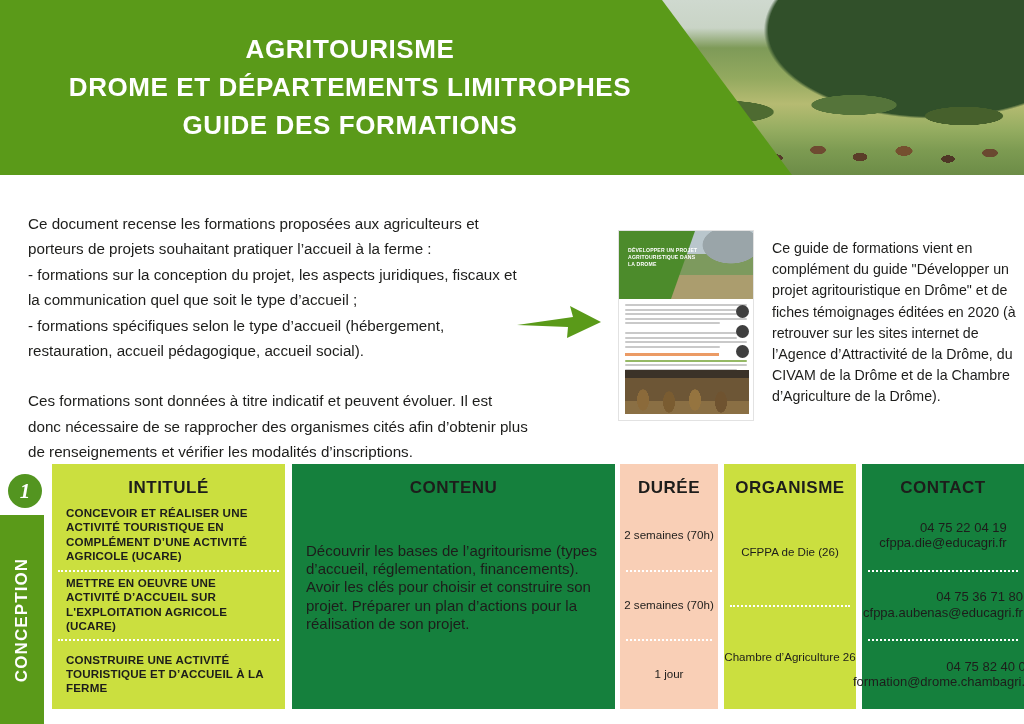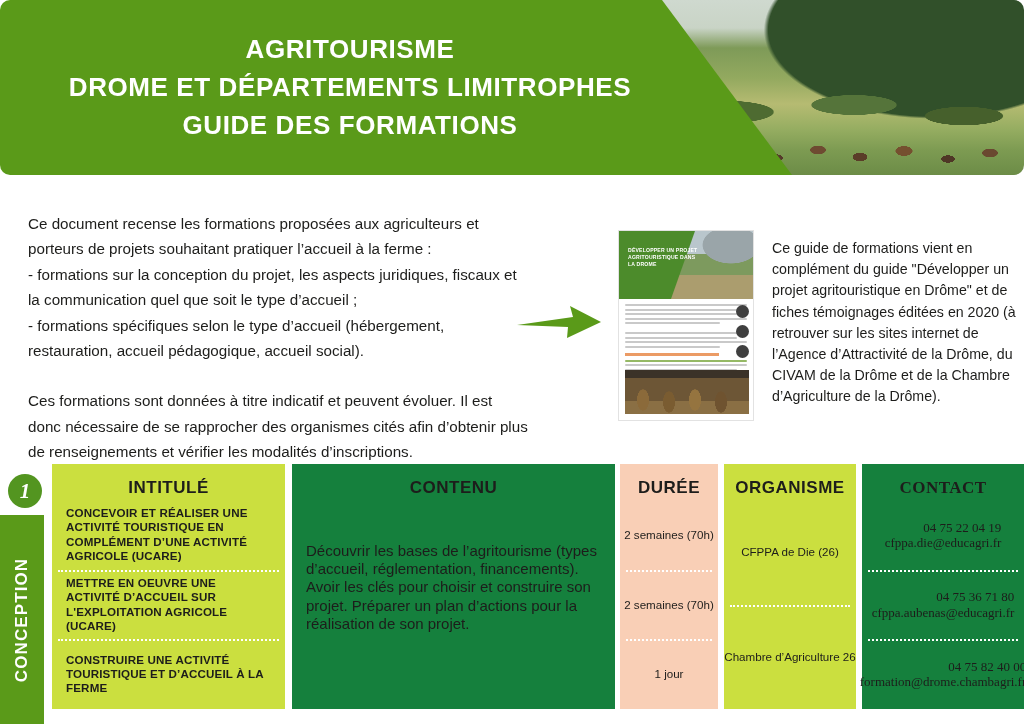--- a/index.html
+++ b/index.html
@@ -13,21 +13,20 @@
     position: relative;
     width: 1024px; height: 724px;
     background: #ffffff;
   }
 
   
   .header {
     position: absolute; left: 0; top: 0;
     width: 1024px; height: 175px;
     overflow: hidden;
-    border-radius: 10px;
   }
   .header-photo {
     position: absolute; right: 0; top: 0;
     width: 420px; height: 175px;
     background:
       
       radial-gradient(ellipse 13px 7px at 48px 150px, #6b4a32 0 60%, transparent 62%),
       radial-gradient(ellipse 12px 7px at 88px 156px, #5d4029 0 60%, transparent 62%),
       radial-gradient(ellipse 14px 8px at 132px 152px, #7a5436 0 60%, transparent 62%),
       radial-gradient(ellipse 11px 6px at 172px 158px, #55392a 0 60%, transparent 62%),
@@ -183,21 +182,21 @@
   .hdr {
     position: absolute; top: 2px; height: 47px;
     display: flex; align-items: center; justify-content: center;
     font-weight: bold; font-size: 17px; letter-spacing: 0.5px;
     color: #1d1d1b;
   }
   .col-intitule   { left: 0px;   width: 233px; }
   .col-contenu    { left: 240px; width: 323px; }
   .col-duree      { left: 568px; width: 98px; }
   .col-organisme  { left: 672px; width: 132px; }
-  .col-contact    { left: 810px; width: 162px; font-family: Liberation Serif, serif; }
+  .col-contact    { left: 810px; width: 162px; }
 
   .bg-green { background: #cbdf3f; }
   .bg-blue  { background: #15803d; }
   .bg-peach { background: #f9cfb6; }
 
   .body-col {
     position: absolute; top: 38px; height: 209px;
   }
   .cells { display: flex; flex-direction: column; height: 100%; }
   .cell {

